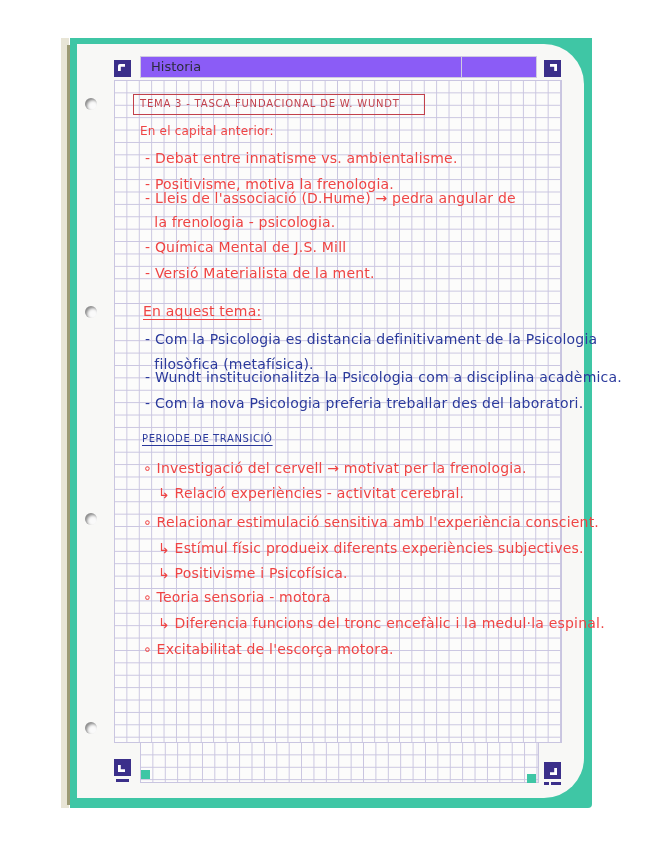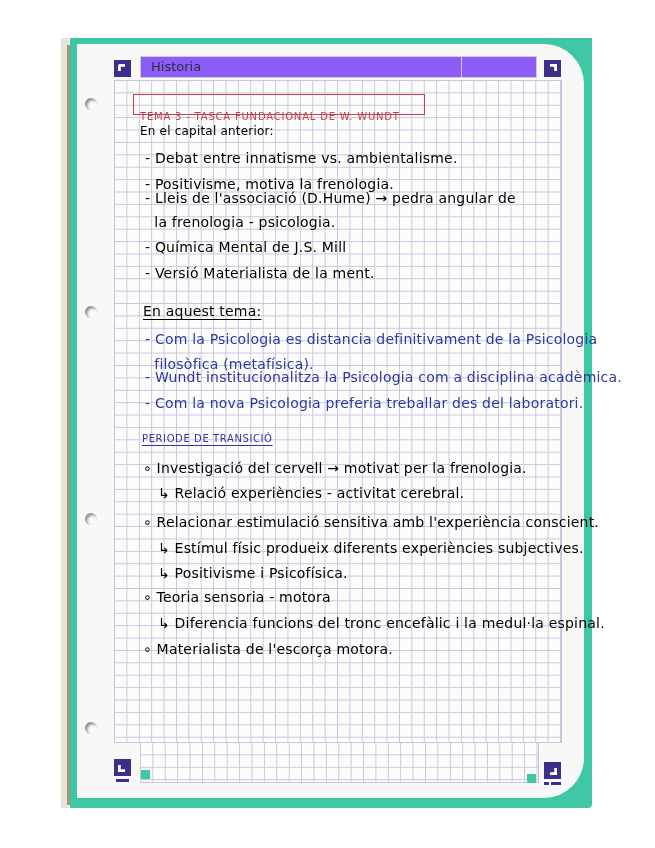--- a/index.html
+++ b/index.html
@@ -23,25 +23,25 @@
   .ci-tl::after { left:4px; top:4px; border-radius:2px 0 0 0; clip-path: polygon(0 0,100% 0,100% 40%,40% 40%,40% 100%,0 100%); }
   .ci-tr { left:544px; top:60px; }
   .ci-tr::after { right:4px; top:4px; clip-path: polygon(0 0,100% 0,100% 100%,60% 100%,60% 40%,0 40%); }
   .ci-bl { left:114px; top:759px; }
   .ci-bl::after { left:4px; bottom:4px; clip-path: polygon(0 0,40% 0,40% 60%,100% 60%,100% 100%,0 100%); }
   .ci-br { left:544px; top:762px; }
   .ci-br::after { right:4px; bottom:4px; clip-path: polygon(60% 0,100% 0,100% 100%,0 100%,0 60%,60% 60%); }
   .bar { position:absolute; background:#3b2f8a; height:3px; }
   .teal-square { position:absolute; width:9px; height:9px; background:#3fc6a5; }
   .note { position:absolute; font-family:"DejaVu Sans", sans-serif; font-size:14px; white-space:nowrap; letter-spacing:0.2px; }
-  .ink-black { color:#000000; }
+  .ink-black { color:#ef4444; }
   .ink-blue { color:#2b3a9c; }
   .ink-red { color:#c2414b; }
   .title-box { position:absolute; left:133px; top:94px; width:290px; height:19px; border:1px solid #c2414b; }
-  .title-box .note { left:6px; top:16px; font-size:10px; letter-spacing:0.8px; }
+  .title-box .note { left:6px; top:3px; font-size:10px; letter-spacing:0.8px; }
   .underline { text-decoration:underline; text-underline-offset:3px; }
 </style>
 </head>
 <body>
 
 <div class="shadow-edge"></div>
 <div class="shadow-line"></div>
 <div class="sheet"></div>
 <div class="paper"></div>
 
@@ -87,13 +87,13 @@
 <span class="note ink-blue" style="left:145px; top:395px;">- Com la nova Psicologia preferia treballar des del laboratori.</span>
 
 <span class="note ink-blue underline" style="left:142px; top:433px; font-size:10px; letter-spacing:0.6px;">PERIODE DE TRANSICIÓ</span>
 <span class="note ink-black" style="left:143px; top:460px;">∘ Investigació del cervell → motivat per la frenologia.</span>
 <span class="note ink-black" style="left:158px; top:485px;">↳ Relació experiències - activitat cerebral.</span>
 <span class="note ink-black" style="left:143px; top:514px;">∘ Relacionar estimulació sensitiva amb l'experiència conscient.</span>
 <span class="note ink-black" style="left:158px; top:540px;">↳ Estímul físic produeix diferents experiències subjectives.</span>
 <span class="note ink-black" style="left:158px; top:565px;">↳ Positivisme i Psicofísica.</span>
 <span class="note ink-black" style="left:143px; top:589px;">∘ Teoria sensoria - motora</span>
 <span class="note ink-black" style="left:158px; top:615px;">↳ Diferencia funcions del tronc encefàlic i la medul·la espinal.</span>
-<span class="note ink-black" style="left:143px; top:641px;">∘ Materialista de l'escorça motora.</span>
+<span class="note ink-black" style="left:143px; top:641px;">∘ Excitabilitat de l'escorça motora.</span>
 
 </body></html>

